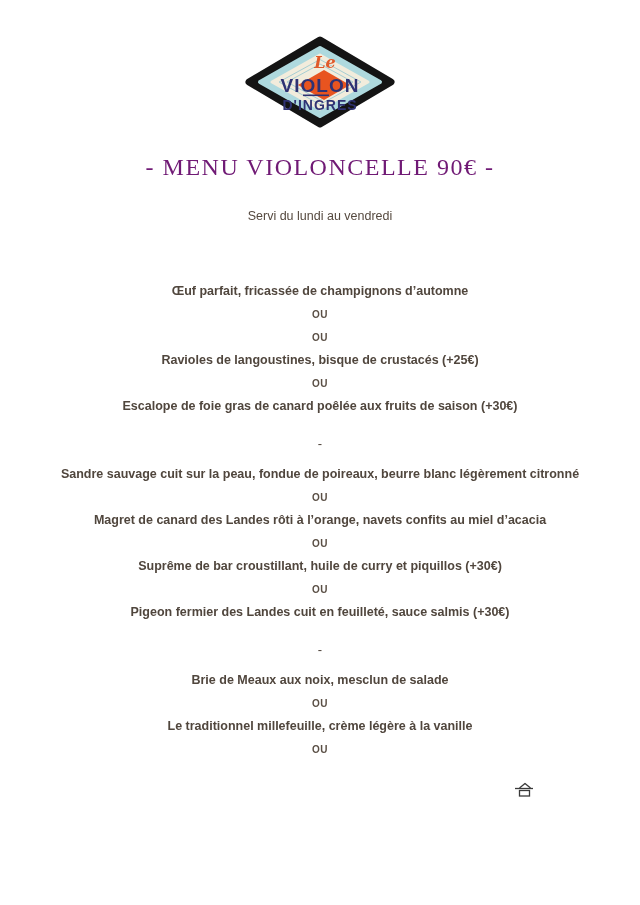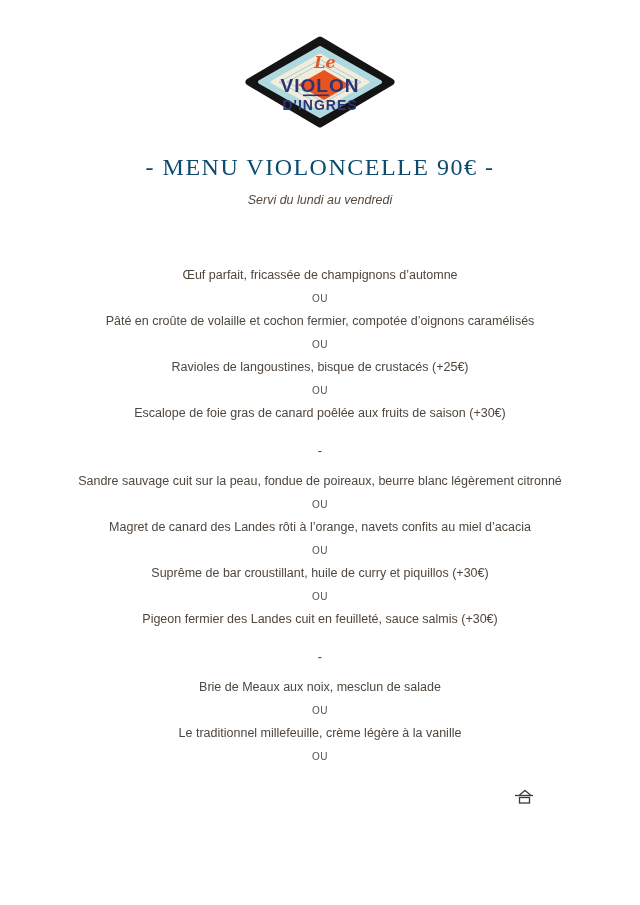--- a/index.html
+++ b/index.html
@@ -13,32 +13,31 @@
     text-align: center;
     overflow: hidden;
     position: relative;
   }
   .logo-wrap { padding-top: 36px; line-height: 0; }
   .title {
     font-family: "Liberation Serif", serif;
     font-weight: normal;
     font-size: 24px;
     letter-spacing: 1.5px;
-    color: #0c4a6e;
+    color: #701a75;
     margin: 26px 0 0 0;
     line-height: 26px;
   }
   .subtitle {
-    font-style: italic;
     font-size: 12.5px;
     color: #55493f;
-    margin-top: 12px;
+    margin-top: 28px;
     line-height: 16px;
   }
-  .course { margin: 0; }
+  .course { margin: 0; font-weight: bold; }
   .course-first { margin-top: 56px; }
   .item {
     font-size: 12.5px;
     line-height: 23px;
     margin: 0;
     color: #50463d;
   }
   .or {
     font-size: 10px;
     line-height: 23px;
@@ -90,21 +89,20 @@
       <text x="75" y="74" text-anchor="middle" font-family="Liberation Sans, sans-serif" font-weight="bold" font-size="14" letter-spacing="1" fill="#2f3273">D'INGRES</text>
     </svg>
   </div>
 
   <h1 class="title">- MENU VIOLONCELLE 90€ -</h1>
   <div class="subtitle">Servi du lundi au vendredi</div>
 
   <section class="course course-first">
     <p class="item">Œuf parfait, fricassée de champignons d’automne</p>
     <p class="or">OU</p>
-    <p class="item">Pâté en croûte de volaille et cochon fermier, compotée d’oignons caramélisés</p>
     <p class="or">OU</p>
     <p class="item">Ravioles de langoustines, bisque de crustacés (+25€)</p>
     <p class="or">OU</p>
     <p class="item">Escalope de foie gras de canard poêlée aux fruits de saison (+30€)</p>
   </section>
 
   <p class="course-sep">-</p>
 
   <section class="course">
     <p class="item">Sandre sauvage cuit sur la peau, fondue de poireaux, beurre blanc légèrement citronné</p>

